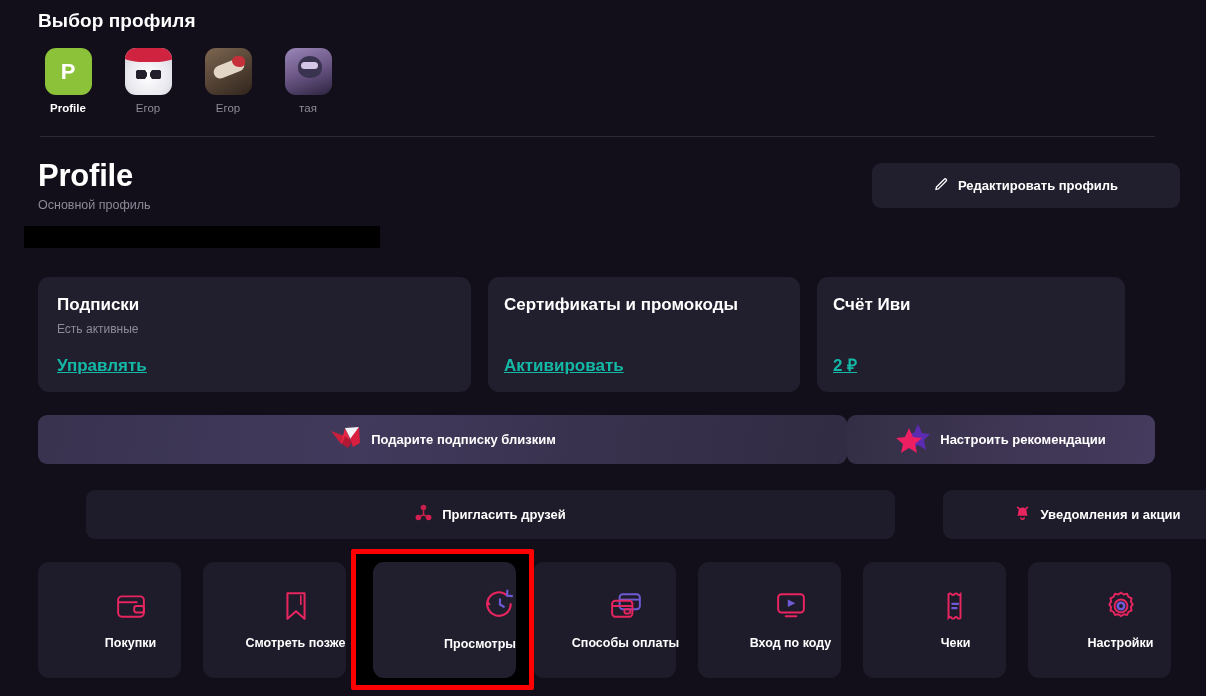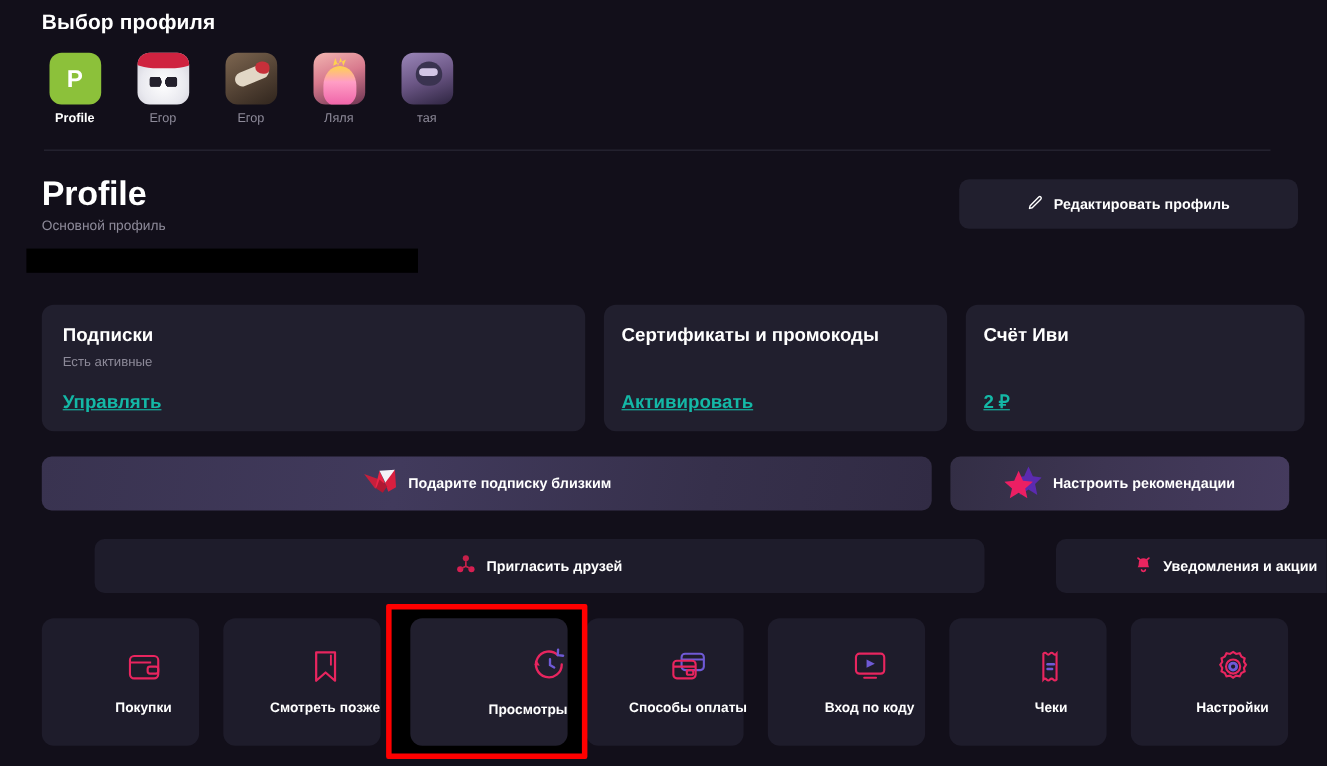--- a/index.html
+++ b/index.html
@@ -93,29 +93,29 @@
     color: #fff; font-size: 13px; font-weight: bold;
     font-family: "Liberation Sans", sans-serif;
   }
 
   
   .cards { position: absolute; left: 38px; top: 277px; display: flex; gap: 17px; }
   .info-card {
     background: #211f2e; border-radius: 11px; padding: 18px 16px 16px 16px;
     height: 115px; display: flex; flex-direction: column; cursor: pointer;
   }
-  .info-card.w1 { width: 494px; padding-left: 19px; }
+  .info-card.w1 { width: 433px; padding-left: 19px; }
   .info-card.w2 { width: 312px; }
   .info-card.w3 { width: 308px; }
   .info-card .ttl { font-size: 17px; font-weight: bold; color: #fff; }
   .info-card .note { font-size: 12px; color: #8d8a99; margin-top: 7px; }
   .info-card .act { margin-top: auto; font-size: 17px; font-weight: bold; color: #14b8a6; text-decoration: underline; }
 
   
-  .banner-row { position: absolute; left: 38px; display: flex; gap: 17px; }
+  .banner-row { position: absolute; left: 38px; display: flex; }
   .row1 { top: 415px; }
   .row2 { top: 490px; }
   .banner {
     height: 49px; border-radius: 9px; cursor: pointer;
     display: flex; align-items: center; justify-content: center; gap: 10px;
     color: #fff; font-size: 13px; font-weight: bold;
   }
   .banner.wide { width: 809px; }
   .banner.narrow { width: 308px; }
   .grad-gift {
@@ -166,24 +166,20 @@
       <div class="avatar-cell">
         <div class="avatar-img av-panda"></div>
         <div class="avatar-label">Егор</div>
       </div>
 
       <div class="avatar-cell">
         <div class="avatar-img av-dog"></div>
         <div class="avatar-label">Егор</div>
       </div>
 
-      <div class="avatar-cell">
-        <div class="avatar-img av-girl"></div>
-        <div class="avatar-label">Ляля</div>
-      </div>
 
       <div class="avatar-cell">
         <div class="avatar-img av-taya"></div>
         <div class="avatar-label">тая</div>
       </div>
 
     </div>
   </div>
 
   <div class="divider"></div>

